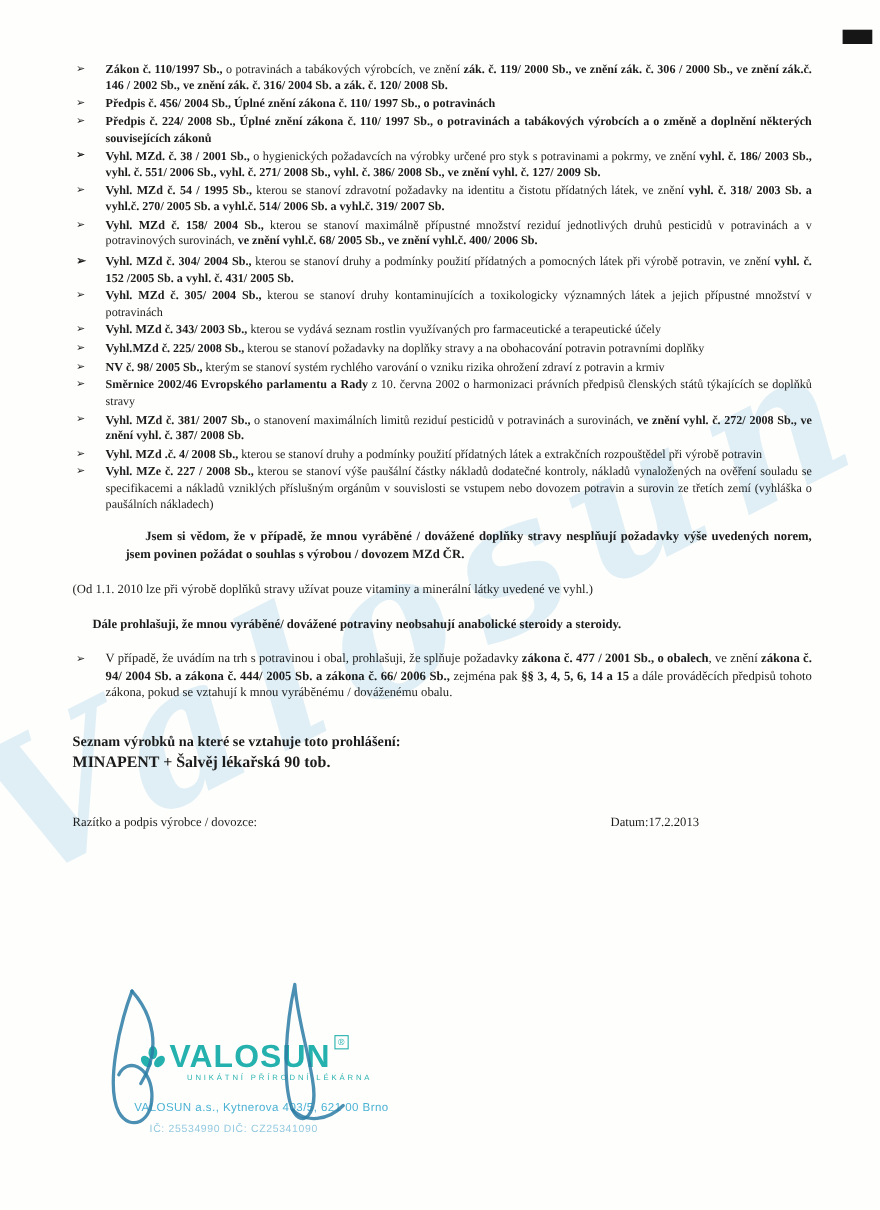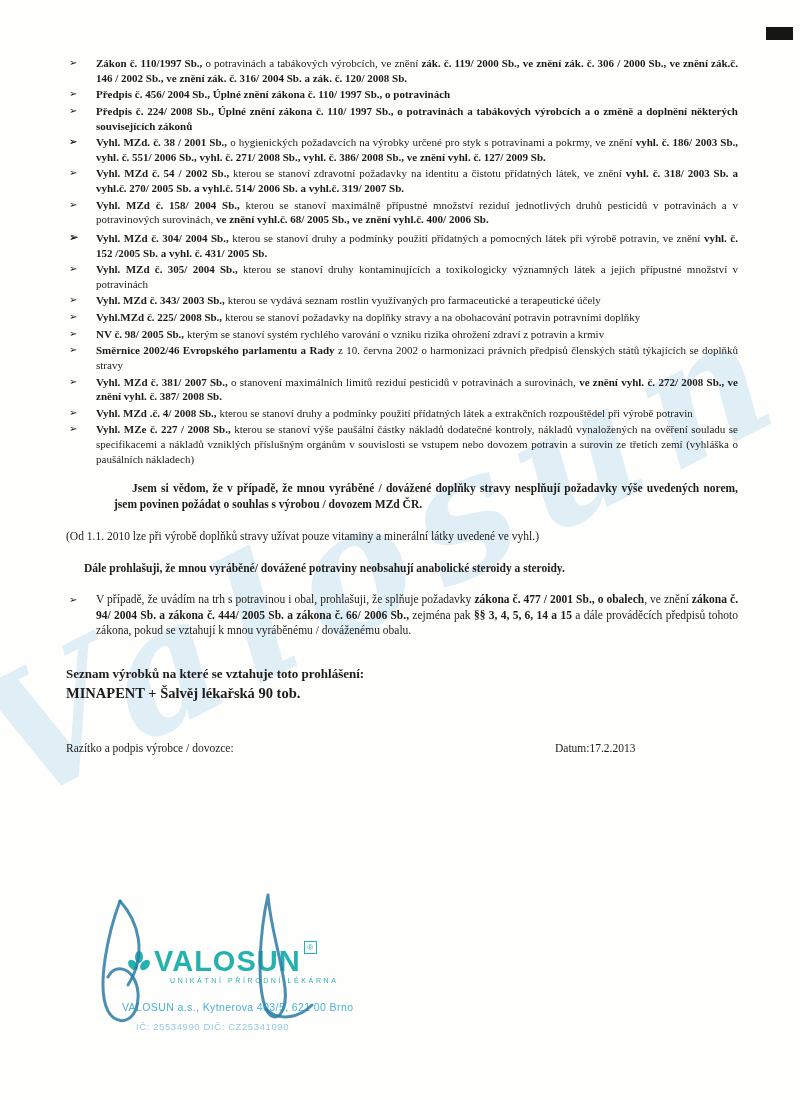--- a/index.html
+++ b/index.html
@@ -85,21 +85,21 @@
   <div class="watermark">Valosun</div>
 
   <div class="content">
 
     <ul class="reg-list">
         <li><span class="marker">➢</span><span><span class="b">Zákon č. 110/1997 Sb.,</span><span> o potravinách a tabákových výrobcích, ve znění </span><span class="b">zák. č. 119/ 2000 Sb., ve znění zák. č. 306 / 2000 Sb., ve znění zák.č. 146 / 2002 Sb., ve znění zák. č. 316/ 2004 Sb. a zák. č. 120/ 2008 Sb.</span></span></li>
         <li><span class="marker">➢</span><span><span class="b">Předpis č. 456/ 2004 Sb., Úplné znění zákona č. 110/ 1997 Sb., o potravinách</span></span></li>
         <li><span class="marker">➢</span><span><span class="b">Předpis č. 224/ 2008 Sb., Úplné znění zákona č. 110/ 1997 Sb., o potravinách a tabákových výrobcích a o změně a doplnění některých souvisejících zákonů</span></span></li>
         <li><span class="marker">➢</span></li>
         <li><span class="marker">➢</span><span><span class="b">Vyhl. MZd. č. 38 / 2001 Sb.,</span><span> o hygienických požadavcích na výrobky určené pro styk s potravinami a pokrmy, ve znění </span><span class="b">vyhl. č. 186/ 2003 Sb., vyhl. č. 551/ 2006 Sb., vyhl. č. 271/ 2008 Sb., vyhl. č. 386/ 2008 Sb., ve znění vyhl. č. 127/ 2009 Sb.</span></span></li>
-        <li><span class="marker">➢</span><span><span class="b">Vyhl. MZd č. 54 / 2002 Sb.,</span><span> kterou se stanoví zdravotní požadavky na identitu a čistotu přídatných látek, ve znění </span><span class="b">vyhl. č. 318/ 2003 Sb. a vyhl.č. 270/ 2005 Sb. a vyhl.č. 514/ 2006 Sb. a vyhl.č. 319/ 2007 Sb.</span></span></li>
+        <li><span class="marker">➢</span><span><span class="b">Vyhl. MZd č. 54 / 1995 Sb.,</span><span> kterou se stanoví zdravotní požadavky na identitu a čistotu přídatných látek, ve znění </span><span class="b">vyhl. č. 318/ 2003 Sb. a vyhl.č. 270/ 2005 Sb. a vyhl.č. 514/ 2006 Sb. a vyhl.č. 319/ 2007 Sb.</span></span></li>
         <li><span class="marker">➢</span><span><span class="b">Vyhl. MZd č. 158/ 2004 Sb.,</span><span> kterou se stanoví maximálně přípustné množství reziduí jednotlivých druhů pesticidů v potravinách a v potravinových surovinách, </span><span class="b">ve znění vyhl.č. 68/ 2005 Sb., ve znění vyhl.č. 400/ 2006 Sb.</span></span></li>
         <li class="large"><span class="marker">➢</span></li>
         <li><span class="marker">➢</span><span><span class="b">Vyhl. MZd č. 304/ 2004 Sb.,</span><span> kterou se stanoví druhy a podmínky použití přídatných a pomocných látek při výrobě potravin, ve znění </span><span class="b">vyhl. č. 152 /2005 Sb. a vyhl. č. 431/ 2005 Sb.</span></span></li>
         <li><span class="marker">➢</span><span><span class="b">Vyhl. MZd č. 305/ 2004 Sb.,</span><span> kterou se stanoví druhy kontaminujících a toxikologicky významných látek a jejich přípustné množství v potravinách</span></span></li>
         <li><span class="marker">➢</span><span><span class="b">Vyhl. MZd č. 343/ 2003 Sb.,</span><span> kterou se vydává seznam rostlin využívaných pro farmaceutické a terapeutické účely</span></span></li>
         <li><span class="marker">➢</span><span><span class="b">Vyhl.MZd č. 225/ 2008 Sb.,</span><span> kterou se stanoví požadavky na doplňky stravy a na obohacování potravin potravními doplňky</span></span></li>
         <li><span class="marker">➢</span><span><span class="b">NV č. 98/ 2005 Sb.,</span><span> kterým se stanoví systém rychlého varování o vzniku rizika ohrožení zdraví z potravin a krmiv</span></span></li>
         <li><span class="marker">➢</span><span><span class="b">Směrnice 2002/46 Evropského parlamentu a Rady</span><span> z 10. června 2002 o harmonizaci právních předpisů členských států týkajících se doplňků stravy</span></span></li>
         <li><span class="marker">➢</span><span><span class="b">Vyhl. MZd č. 381/ 2007 Sb.,</span><span> o stanovení maximálních limitů reziduí pesticidů v potravinách a surovinách, </span><span class="b">ve znění vyhl. č. 272/ 2008 Sb., ve znění vyhl. č. 387/ 2008 Sb.</span></span></li>
         <li><span class="marker">➢</span><span><span class="b">Vyhl. MZd .č. 4/ 2008 Sb.,</span><span> kterou se stanoví druhy a podmínky použití přídatných látek a extrakčních rozpouštědel při výrobě potravin</span></span></li>

